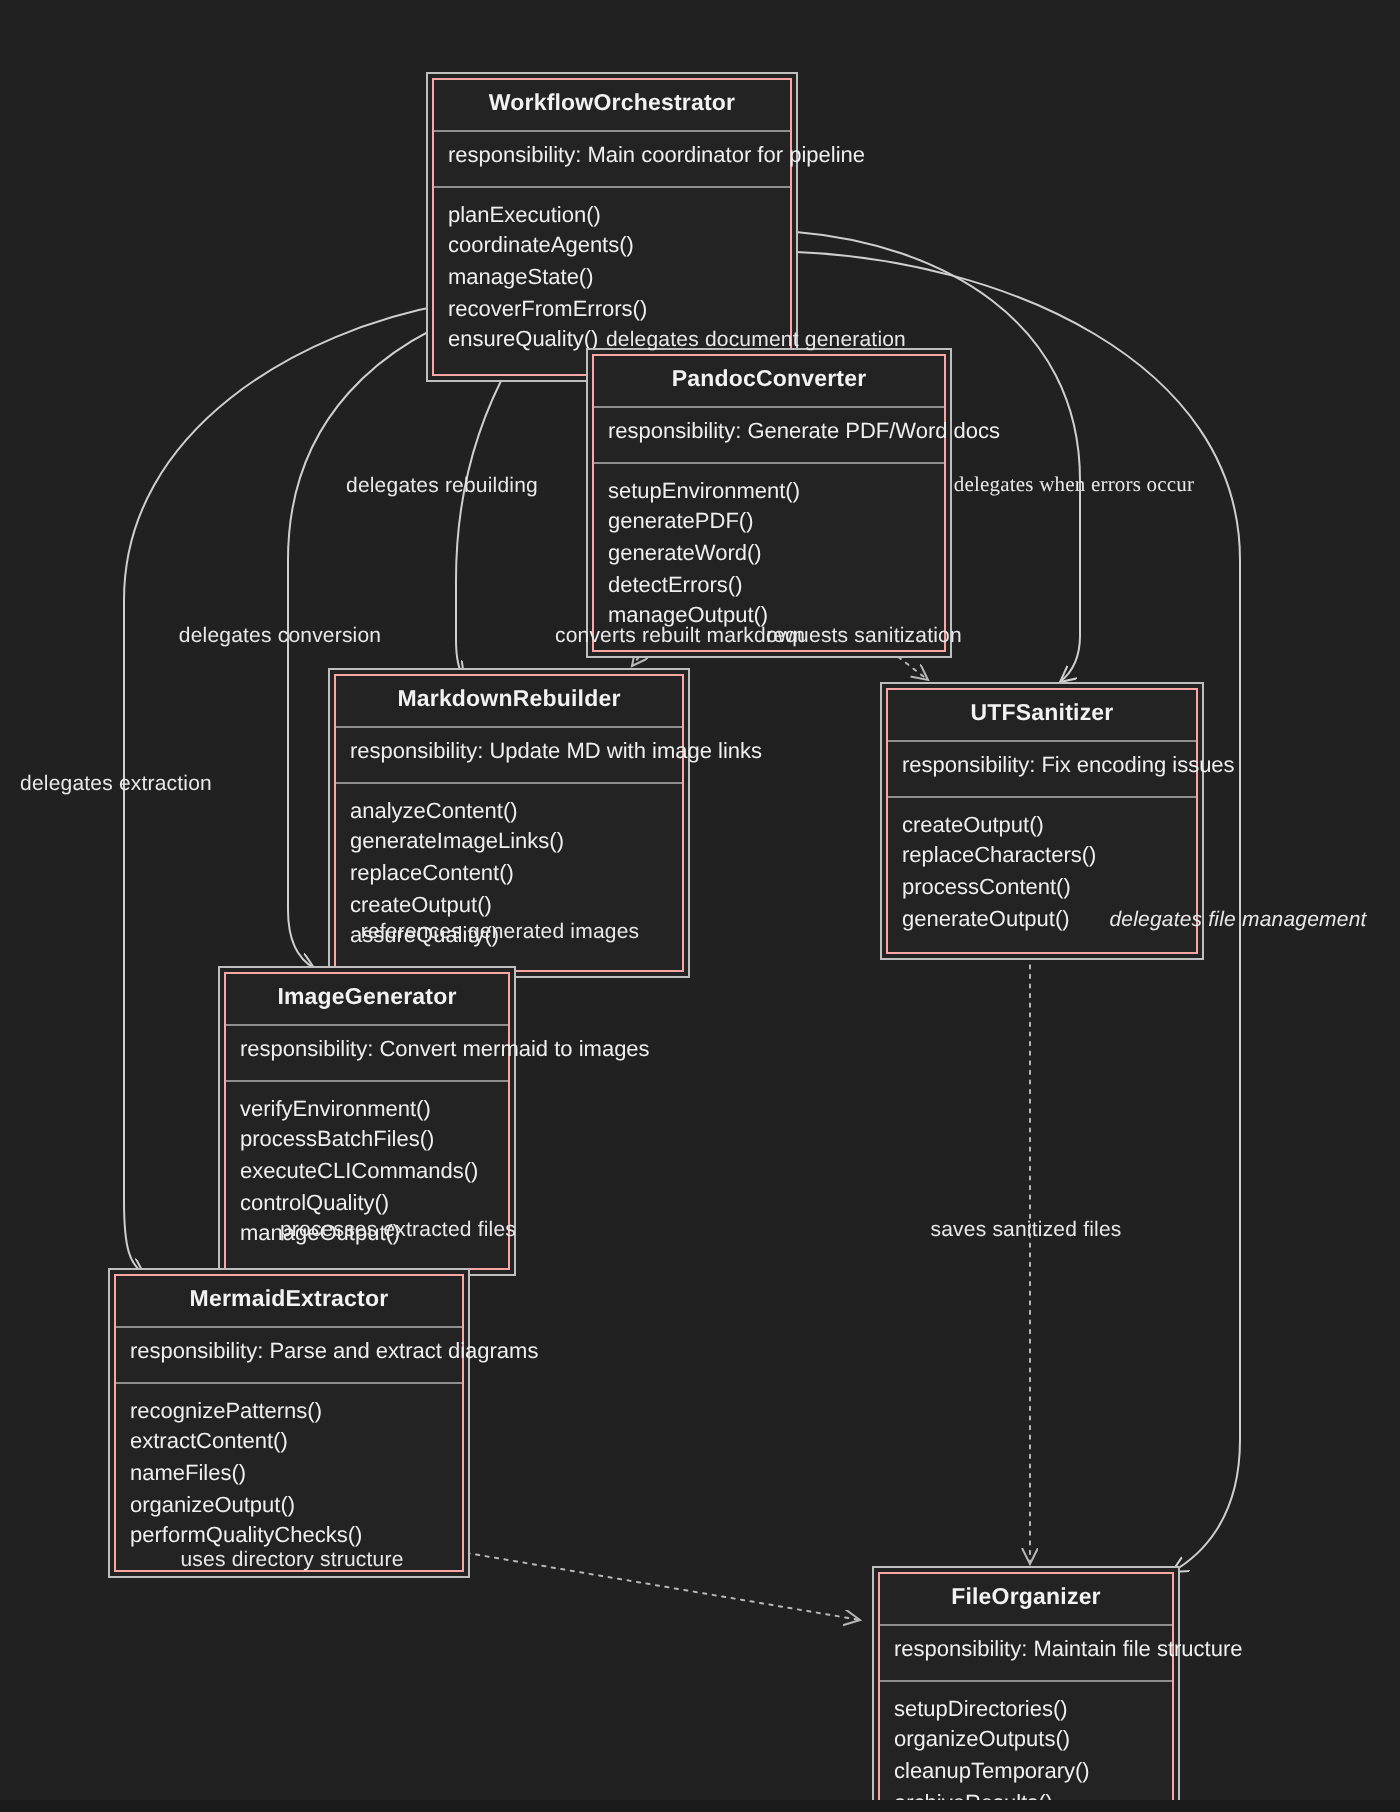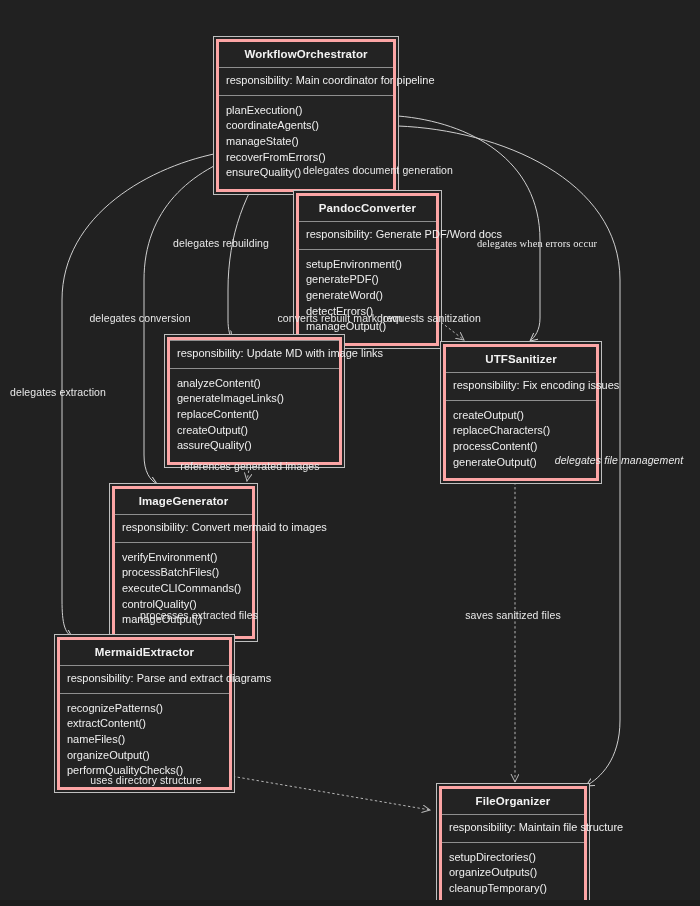--- a/index.html
+++ b/index.html
@@ -25,21 +25,21 @@
     pointer-events: none;
   }
   .uml-node {
     position: absolute;
     box-sizing: border-box;
     background: #232323;
     border: 1px solid #bfbfbf;
     padding: 2px;
   }
   .uml-inner {
-    border: 3px solid #fca5a5;
+    border: 1px solid #fca5a5;
     box-sizing: border-box;
   }
   .uml-title {
     text-align: center;
     font-weight: bold;
     font-size: 11.5px;
     color: #f2f2f2;
     padding: 6px 6px 7px 6px;
     letter-spacing: 0.1px;
   }
@@ -139,40 +139,41 @@
       <div class="uml-methods">
         <div class="uml-method">planExecution()</div>
         <div class="uml-method">coordinateAgents()</div>
         <div class="uml-method">manageState()</div>
         <div class="uml-method">recoverFromErrors()</div>
         <div class="uml-method">ensureQuality()</div>
       </div>
     </div>
   </div>
 
-  <div class="uml-node" style="left:293px; top:190px; width:149px;">
+  <div class="uml-node" style="left:293px; top:174px; width:183px;">
     <div class="uml-inner">
       <div class="uml-title">PandocConverter</div>
       <div class="uml-sep"></div>
       <div class="uml-attrs">
         <div class="uml-attr">responsibility: Generate PDF/Word docs</div>
       </div>
       <div class="uml-sep"></div>
       <div class="uml-methods">
         <div class="uml-method">setupEnvironment()</div>
         <div class="uml-method">generatePDF()</div>
         <div class="uml-method">generateWord()</div>
         <div class="uml-method">detectErrors()</div>
         <div class="uml-method">manageOutput()</div>
       </div>
     </div>
   </div>
 
   <div class="uml-node" style="left:164px; top:334px; width:181px;">
     <div class="uml-inner">
+      <div class="uml-title">MarkdownRebuilder</div>
       <div class="uml-sep"></div>
       <div class="uml-attrs">
         <div class="uml-attr">responsibility: Update MD with image links</div>
       </div>
       <div class="uml-sep"></div>
       <div class="uml-methods">
         <div class="uml-method">analyzeContent()</div>
         <div class="uml-method">generateImageLinks()</div>
         <div class="uml-method">replaceContent()</div>
         <div class="uml-method">createOutput()</div>

